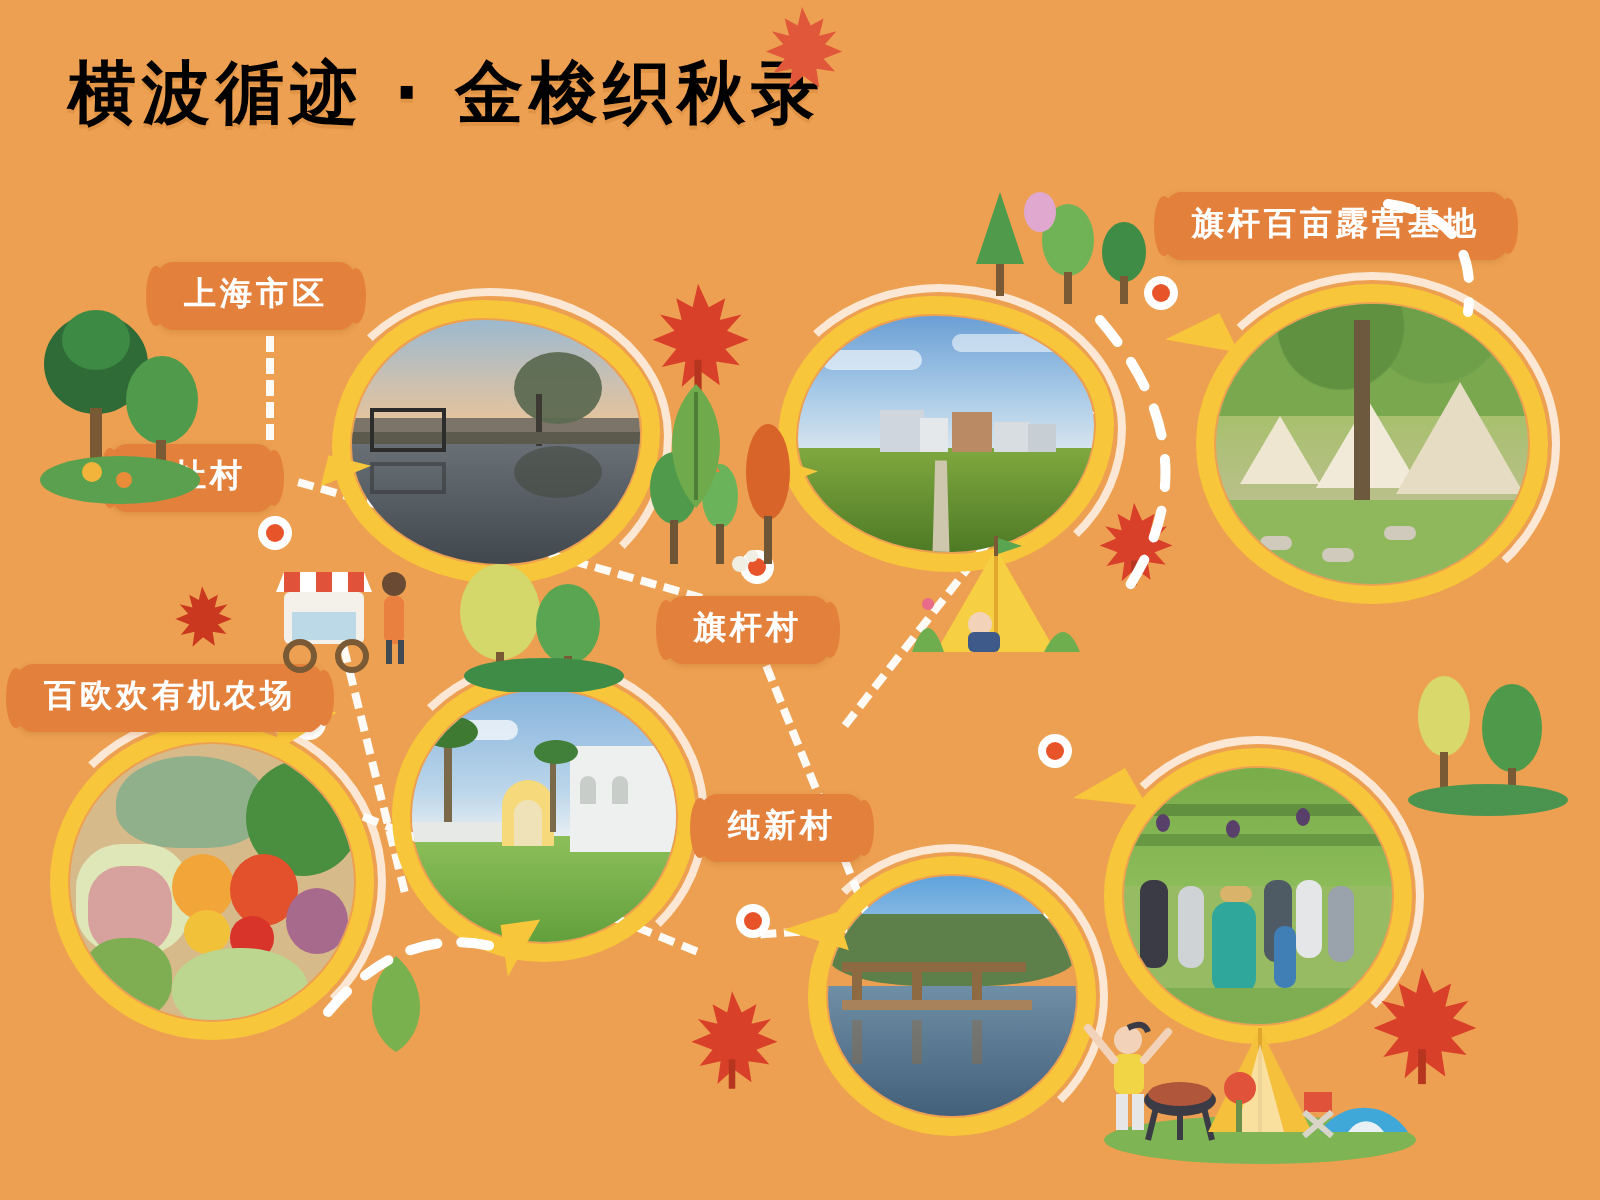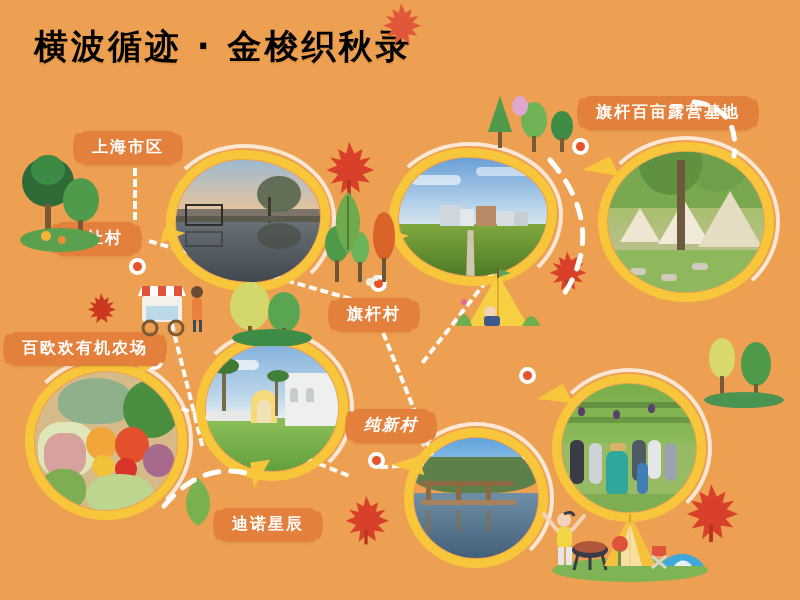--- a/index.html
+++ b/index.html
@@ -274,22 +274,21 @@
       <div style="position:absolute;left:56%;top:62%;width:11px;height:24%;border-radius:5px;background:#3f7fb5;"></div>
       <div style="position:absolute;left:0;right:0;bottom:0;height:14%;background:#7fae52;"></div>
     </div>
     <div class="tail" style="left:-22px;top:6px;border-width:0 30px 22px 0;border-right-color:#f8c63a;transform:rotate(-30deg);"></div>
   </div>
 
   <div class="chip brush lbl" style="left:78px;top:131px;">上海市区</div>
   <div class="chip brush lbl" style="left:55px;top:222px;">七灶村</div>
   <div class="chip brush lbl" style="left:8px;top:332px;">百欧欢有机农场</div>
   <div class="chip brush lbl" style="left:333px;top:298px;">旗杆村</div>
-  <div class="chip brush lbl" style="left:350px;top:409px;font-style:italic;">纯新村</div>
-  <div class="chip brush lbl" style="left:218px;top:508px;">迪诺星辰</div>
+  <div class="chip brush lbl" style="left:350px;top:397px;">纯新村</div>
   <div class="chip brush lbl" style="left:582px;top:96px;">旗杆百亩露营基地</div>
 
   <svg class="leaf" style="left:320px;top:138px;" width="58" height="62" viewBox="0 0 64 64">
     <path fill="#d9402a" d="M32 2l6 13 9-5-3 12 12-3-8 9 12 5-13 5 8 9-13-2 2 13-11-8-10 9 2-14-13 3 8-10-13-5 12-5-8-9 12 3-3-12 9 5z"></path>
     <rect x="30" y="44" width="4" height="18" fill="#b6351f"></rect>
   </svg>
   <svg class="leaf" style="left:545px;top:248px;" width="44" height="48" viewBox="0 0 64 64">
     <path fill="#d9402a" d="M32 2l6 13 9-5-3 12 12-3-8 9 12 5-13 5 8 9-13-2 2 13-11-8-10 9 2-14-13 3 8-10-13-5 12-5-8-9 12 3-3-12 9 5z"></path>
     <rect x="30" y="44" width="4" height="18" fill="#b6351f"></rect>
   </svg>

